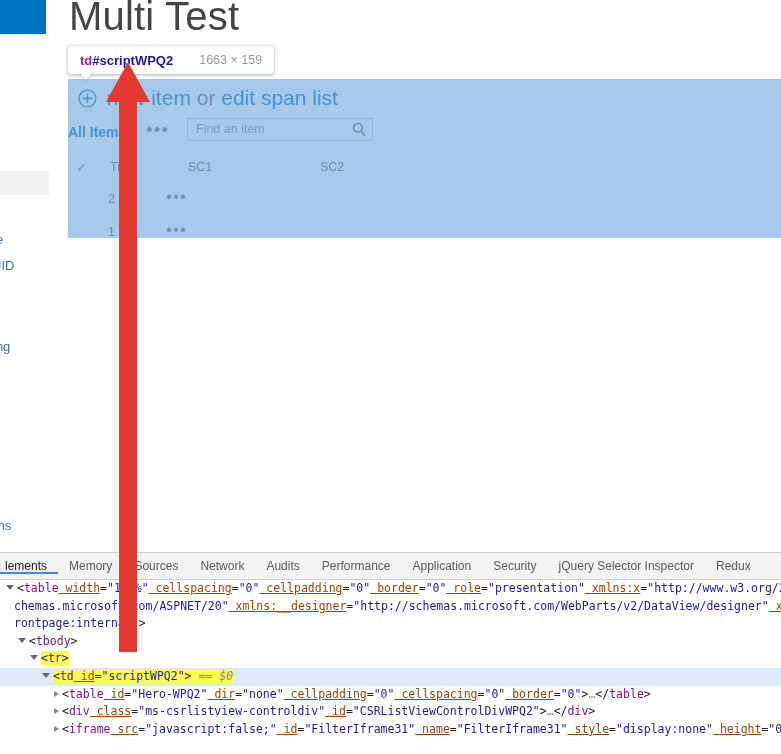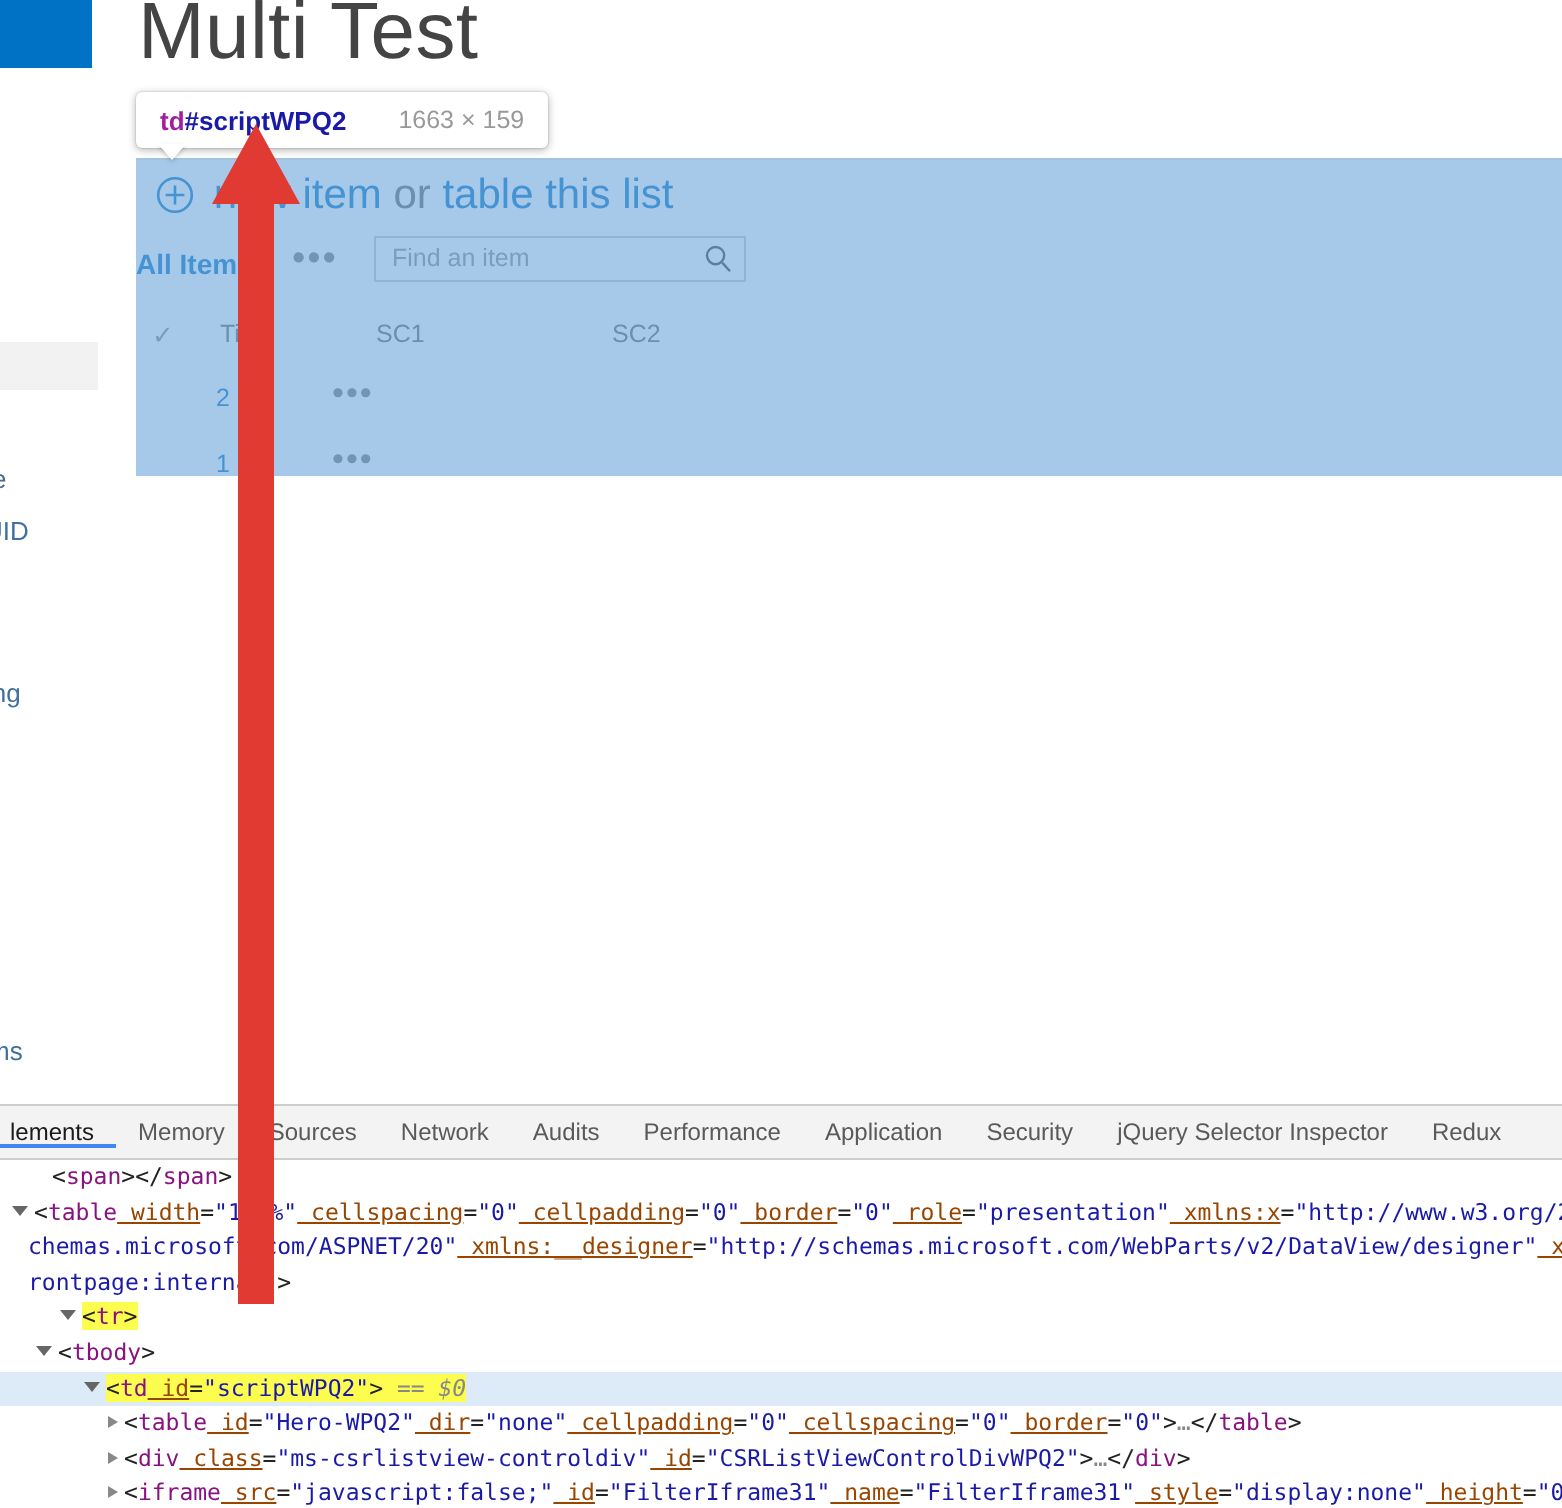--- a/index.html
+++ b/index.html
@@ -116,21 +116,21 @@
   #header-row {
     position: absolute;
     left: 0px; top: 78px;
     width: 713px; height: 26px;
     font-size: 12.5px;
     color: #666666;
   }
   .col-check { position:absolute; left:8px; top:2px; color:#8a8a8a; font-size:13px;}
   .col-title { position:absolute; left:42px; top:2px; }
   .col-sc1   { position:absolute; left:120px; top:2px; }
-  .col-sc2   { position:absolute; left:238px; top:2px; }
+  .col-sc2   { position:absolute; left:252px; top:2px; }
 
   .item-row {
     position: absolute;
     left: 0; width: 713px; height: 33px;
     font-size: 12.5px;
   }
   #row-0 { top: 106px; }
   #row-1 { top: 139px; }
   .cell-idx {
     position: absolute; left: 40px; top: 6px;
@@ -309,21 +309,21 @@
 
   <div id="listpart">
 
     <div id="newitem-line">
       <span id="plus-icon">
         <svg width="19" height="19" viewBox="0 0 19 19" aria-hidden="true">
           <circle cx="9.5" cy="9.5" r="8.4" fill="none" stroke="#0072c6" stroke-width="1.3"></circle>
           <path d="M9.5 4.8 v9.4 M4.8 9.5 h9.4" stroke="#0072c6" stroke-width="1.3" fill="none"></path>
         </svg>
       </span>
-      <span class="linkish">new item</span><span class="plaintext"> or </span><span class="linkish">table this list</span>
+      <span class="linkish">new item</span><span class="plaintext"> or </span><span class="linkish">edit span list</span>
     </div>
 
     <div id="toolbar-row">
       <div id="view-name">All Items</div>
       <div id="view-ellipsis">•••</div>
       <div id="search-box">
         <div id="search-input">Find an item</div>
         <span id="search-icon">
           <svg width="14" height="15" viewBox="0 0 14 15" aria-hidden="true">
             <circle cx="5.8" cy="5.8" r="4.3" fill="none" stroke="#3c3c3c" stroke-width="1.2"></circle>
@@ -370,25 +370,24 @@
 
 <svg id="red-arrow" viewBox="0 0 48 590" preserveAspectRatio="none">
   <polygon points="24,0 46,40 33,40 33,590 15,590 15,40 2,40" fill="#e03a32"></polygon>
 </svg>
 
 <div id="devtools">
 
   <div id="dt-tabbar" style="padding-left: 0px;"><div class="dt-tab active" style="margin-left: -6px;"><span>lements</span></div><div class="dt-tab"><span>Memory</span></div><div class="dt-tab"><span>Sources</span></div><div class="dt-tab"><span>Network</span></div><div class="dt-tab"><span>Audits</span></div><div class="dt-tab"><span>Performance</span></div><div class="dt-tab"><span>Application</span></div><div class="dt-tab"><span>Security</span></div><div class="dt-tab"><span>jQuery Selector Inspector</span></div><div class="dt-tab"><span>Redux</span></div></div>
 
   <div id="dt-tree">
-      <div class="dt-line"><span style="display: inline-block; width: 18px;"></span><span style="display: inline-block; width: 8px;"></span><span class=""><span class="pn">&lt;</span><span class="tg">span</span><span class="pn">&gt;&lt;/</span><span class="tg">span</span><span class="pn">&gt;</span></span></div>
       <div class="dt-line"><span style="display: inline-block; width: 6px;"></span><span class="tri open"></span><span class=""><span class="pn">&lt;</span><span class="tg">table</span><span class="at"> width</span><span class="pn">=</span><span class="av">"100%"</span><span class="at"> cellspacing</span><span class="pn">=</span><span class="av">"0"</span><span class="at"> cellpadding</span><span class="pn">=</span><span class="av">"0"</span><span class="at"> border</span><span class="pn">=</span><span class="av">"0"</span><span class="at"> role</span><span class="pn">=</span><span class="av">"presentation"</span><span class="at"> xmlns:x</span><span class="pn">=</span><span class="av">"http://www.w3.org/2001/XML</span></span></div>
       <div class="dt-line"><span style="display: inline-block; width: 6px;"></span><span style="display: inline-block; width: 8px;"></span><span class=""><span class="av">chemas.microsoft.com/ASPNET/20"</span><span class="at"> xmlns:__designer</span><span class="pn">=</span><span class="av">"http://schemas.microsoft.com/WebParts/v2/DataView/designer"</span><span class="at"> xmlns:sh</span></span></div>
       <div class="dt-line"><span style="display: inline-block; width: 6px;"></span><span style="display: inline-block; width: 8px;"></span><span class=""><span class="av">rontpage:internal"</span><span class="pn">&gt;</span></span></div>
+      <div class="dt-line"><span style="display: inline-block; width: 18px;"></span><span class="tri open"></span><span class=""><span class="pn">&lt;</span><span class="tg">tbody</span><span class="pn">&gt;</span></span></div>
       <div class="dt-line hl-yellow"><span style="display: inline-block; width: 30px;"></span><span class="tri open"></span><span class="hl"><span class="pn">&lt;</span><span class="tg">tr</span><span class="pn">&gt;</span></span></div>
-      <div class="dt-line"><span style="display: inline-block; width: 18px;"></span><span class="tri open"></span><span class=""><span class="pn">&lt;</span><span class="tg">tbody</span><span class="pn">&gt;</span></span></div>
       <div class="dt-line selected hl-yellow"><span style="display: inline-block; width: 42px;"></span><span class="tri open"></span><span class="hl"><span class="pn">&lt;</span><span class="tg">td</span><span class="at"> id</span><span class="pn">=</span><span class="av">"scriptWPQ2"</span><span class="pn">&gt;</span><span class="dollar"> == $0</span></span></div>
       <div class="dt-line"><span style="display: inline-block; width: 54px;"></span><span class="tri"></span><span class=""><span class="pn">&lt;</span><span class="tg">table</span><span class="at"> id</span><span class="pn">=</span><span class="av">"Hero-WPQ2"</span><span class="at"> dir</span><span class="pn">=</span><span class="av">"none"</span><span class="at"> cellpadding</span><span class="pn">=</span><span class="av">"0"</span><span class="at"> cellspacing</span><span class="pn">=</span><span class="av">"0"</span><span class="at"> border</span><span class="pn">=</span><span class="av">"0"</span><span class="pn">&gt;</span><span class="ellip">…</span><span class="pn">&lt;/</span><span class="tg">table</span><span class="pn">&gt;</span></span></div>
       <div class="dt-line"><span style="display: inline-block; width: 54px;"></span><span class="tri"></span><span class=""><span class="pn">&lt;</span><span class="tg">div</span><span class="at"> class</span><span class="pn">=</span><span class="av">"ms-csrlistview-controldiv"</span><span class="at"> id</span><span class="pn">=</span><span class="av">"CSRListViewControlDivWPQ2"</span><span class="pn">&gt;</span><span class="ellip">…</span><span class="pn">&lt;/</span><span class="tg">div</span><span class="pn">&gt;</span></span></div>
       <div class="dt-line"><span style="display: inline-block; width: 54px;"></span><span class="tri"></span><span class=""><span class="pn">&lt;</span><span class="tg">iframe</span><span class="at"> src</span><span class="pn">=</span><span class="av">"javascript:false;"</span><span class="at"> id</span><span class="pn">=</span><span class="av">"FilterIframe31"</span><span class="at"> name</span><span class="pn">=</span><span class="av">"FilterIframe31"</span><span class="at"> style</span><span class="pn">=</span><span class="av">"display:none"</span><span class="at"> height</span><span class="pn">=</span><span class="av">"0"</span></span></div>
     </div>
 
 </div>
 
 </body></html>

